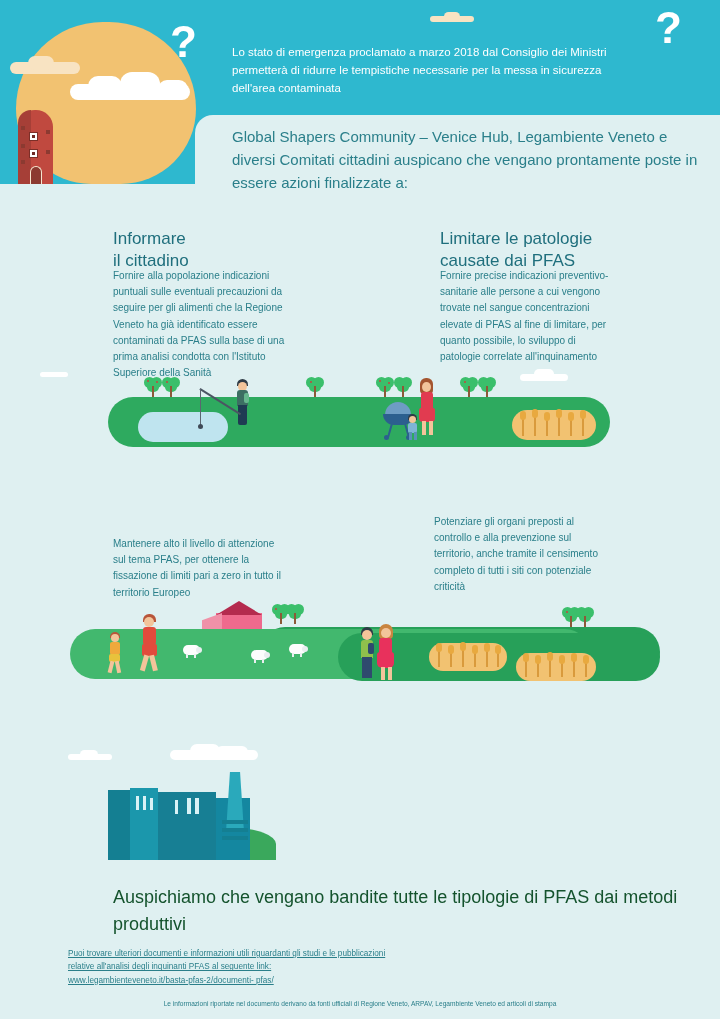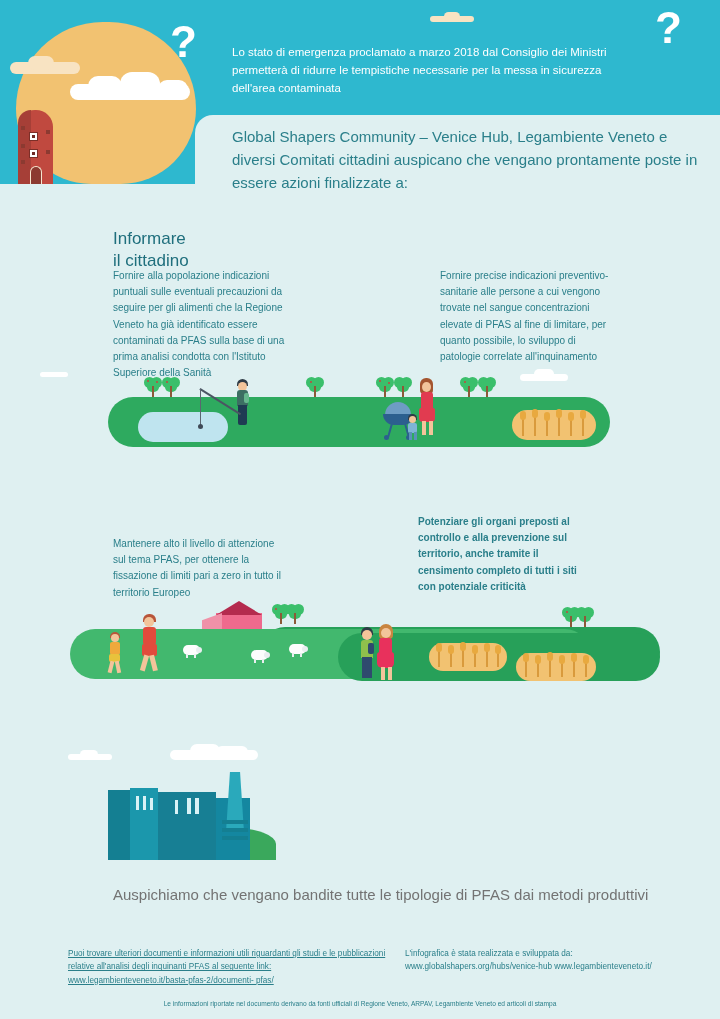--- a/index.html
+++ b/index.html
@@ -127,21 +127,21 @@
   
   .f-hill{position:absolute;background:#4cc36a;border-radius:50% 50% 0 0;}
   .f-block{position:absolute;}
   .f-win{position:absolute;background:#d9f2f6;}
 
   
   .stmt{
     position:absolute;color:#2a7f8a;font-size:13px;line-height:1.5;
   }
   .closing{
-    position:absolute;color:#737373;font-size:15px;line-height:1.5;
+    position:absolute;color:#14532d;font-size:18px;line-height:1.5;
   }
 
   
   .foot-col{
     position:absolute;color:#2a7f8a;font-size:8.2px;line-height:1.62;
   }
   .foot-note{
     position:absolute;left:0;top:1000px;width:720px;text-align:center;
     color:#2a7f8a;font-size:6.6px;
   }
@@ -186,20 +186,22 @@
     <div class="hdr-sub">Lo stato di emergenza proclamato a marzo 2018 dal Consiglio dei Ministri permetterà di ridurre le tempistiche necessarie per la messa in sicurezza dell'area contaminata</div>
   </div>
 
   <div class="intro-panel"></div>
   <div class="intro-text">Global Shapers Community – Venice Hub, Legambiente Veneto e diversi Comitati cittadini auspicano che vengano prontamente poste in essere azioni finalizzate a:</div>
 
   <div class="sec-h" style="left:113px;top:228px;width:260px;white-space:pre-line;">Informare
 il cittadino</div>
   <div class="sec-b" style="left:113px;top:268px;width:180px;">Fornire alla popolazione indicazioni puntuali sulle eventuali precauzioni da seguire per gli alimenti che la Regione Veneto ha già identificato essere contaminati da PFAS sulla base di una prima analisi condotta con l'Istituto Superiore della Sanità</div>
 
+  <div class="sec-h" style="left:440px;top:228px;width:260px;white-space:pre-line;">Limitare le patologie
+causate dai PFAS</div>
   <div class="sec-b" style="left:440px;top:268px;width:175px;">Fornire precise indicazioni preventivo-sanitarie alle persone a cui vengono trovate nel sangue concentrazioni elevate di PFAS al fine di limitare, per quanto possibile, lo sviluppo di patologie correlate all'inquinamento</div>
 
   <div>
 
     <div class="cloud c-white" style="left:40px;top:372px;width:28px;height:5px;"></div>
     <div class="cloud c-white" style="left:520px;top:374px;width:48px;height:7px;"></div>
     <div class="cloud c-white" style="left:534px;top:369px;width:20px;height:10px;"></div>
 
     <div class="tree" style="left:144px;top:377px;width:20px;height:22px;">
       <div class="crown"></div>
@@ -307,21 +309,21 @@
           <div class="head"></div>
         </div>
       <div class="wheat" style="left:70px;top:7px;height:19px;">
           <div class="head"></div>
         </div>
     </div>
   </div>
 
   <div class="sec-b" style="left:113px;top:536px;width:170px;">Mantenere alto il livello di attenzione sul tema PFAS, per ottenere la fissazione di limiti pari a zero in tutto il territorio Europeo</div>
 
-  <div class="sec-b" style="left:418px;top:514px;width:175px;font-weight:bold;">Potenziare gli organi preposti al controllo e alla prevenzione sul territorio, anche tramite il censimento completo di tutti i siti con potenziale criticità</div>
+  <div class="sec-b" style="left:434px;top:514px;width:175px;">Potenziare gli organi preposti al controllo e alla prevenzione sul territorio, anche tramite il censimento completo di tutti i siti con potenziale criticità</div>
 
   <div>
 
     <div>
       <div class="house-body" style="left:216px;top:613px;width:46px;height:34px;"></div>
       <div class="house-roof" style="left:216px;top:601px;width:46px;height:14px;clip-path:polygon(0% 100%,50% 0%,100% 100%);"></div>
       <div class="house-roof2" style="left:202px;top:601px;width:20px;height:46px;clip-path:polygon(100% 26%,100% 100%,0% 100%,0% 42%);"></div>
       <div class="house-door" style="left:236px;top:630px;width:9px;height:17px;"></div>
     </div>
 
@@ -476,16 +478,15 @@
     <div class="f-win" style="left:150px;top:798px;width:3px;height:12px;"></div>
     <div class="f-win" style="left:175px;top:800px;width:3px;height:14px;"></div>
     <div class="f-win" style="left:187px;top:798px;width:4px;height:16px;"></div>
     <div class="f-win" style="left:195px;top:798px;width:4px;height:16px;"></div>
   </div>
 
 
   <div class="closing" style="left:113px;top:884px;width:580px;">Auspichiamo che vengano bandite tutte le tipologie di PFAS dai metodi produttivi</div>
 
   <div class="foot-col" style="left:68px;top:947px;width:320px;text-decoration:underline;">Puoi trovare ulteriori documenti e informazioni utili riguardanti gli studi e le pubblicazioni relative all'analisi degli inquinanti PFAS al seguente link: www.legambienteveneto.it/basta-pfas-2/documenti- pfas/</div>
-  <div class="foot-col" style="left:405px;top:947px;width:290px;">L'infografica è stata realizzata e sviluppata da: www.globalshapers.org/hubs/venice-hub www.legambienteveneto.it/</div>
   <div class="foot-note">Le informazioni riportate nel documento derivano da fonti ufficiali di Regione Veneto, ARPAV, Legambiente Veneto ed articoli di stampa</div>
 
 </div>
 
 </body></html>

